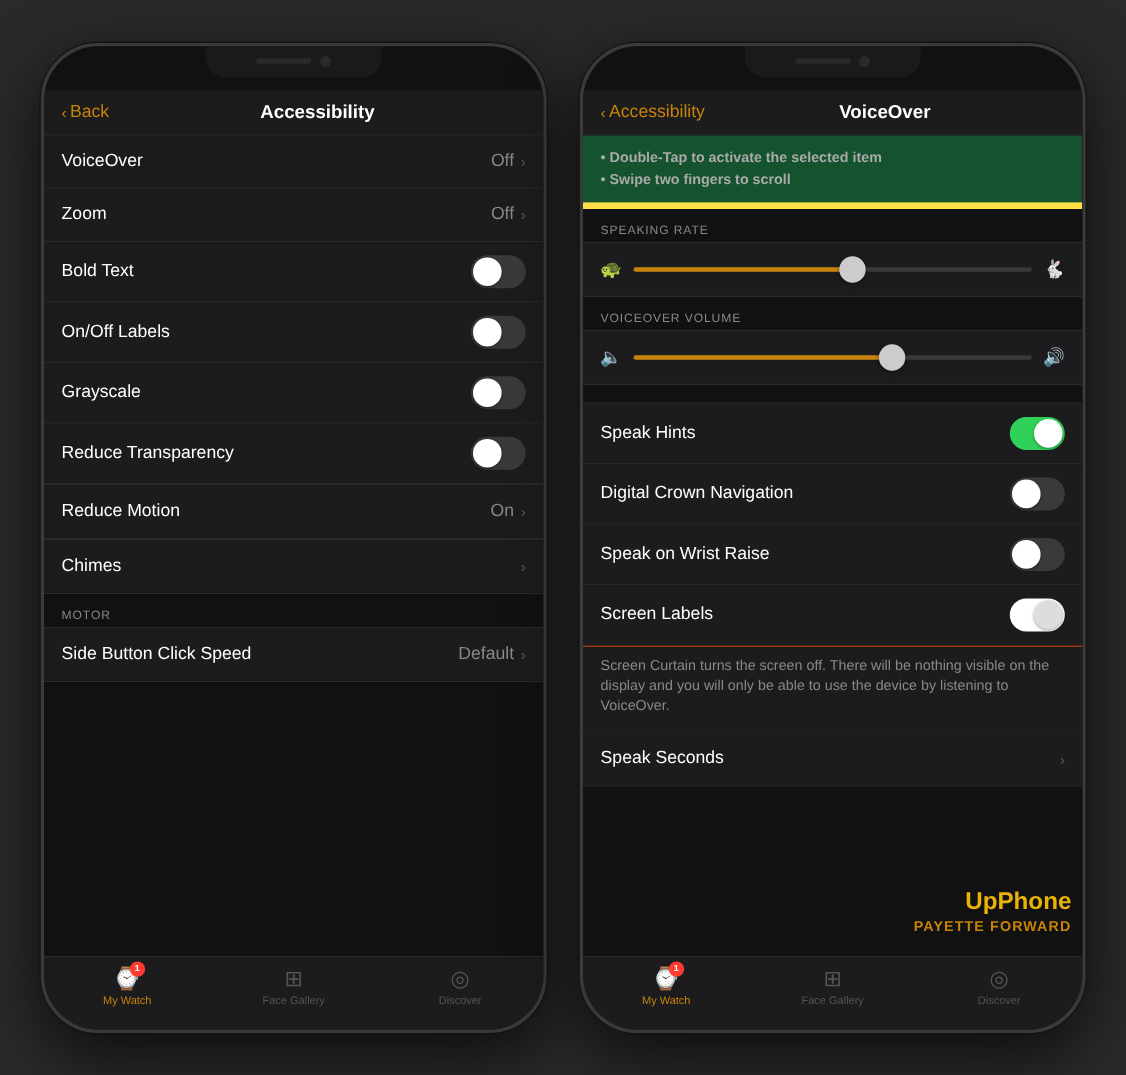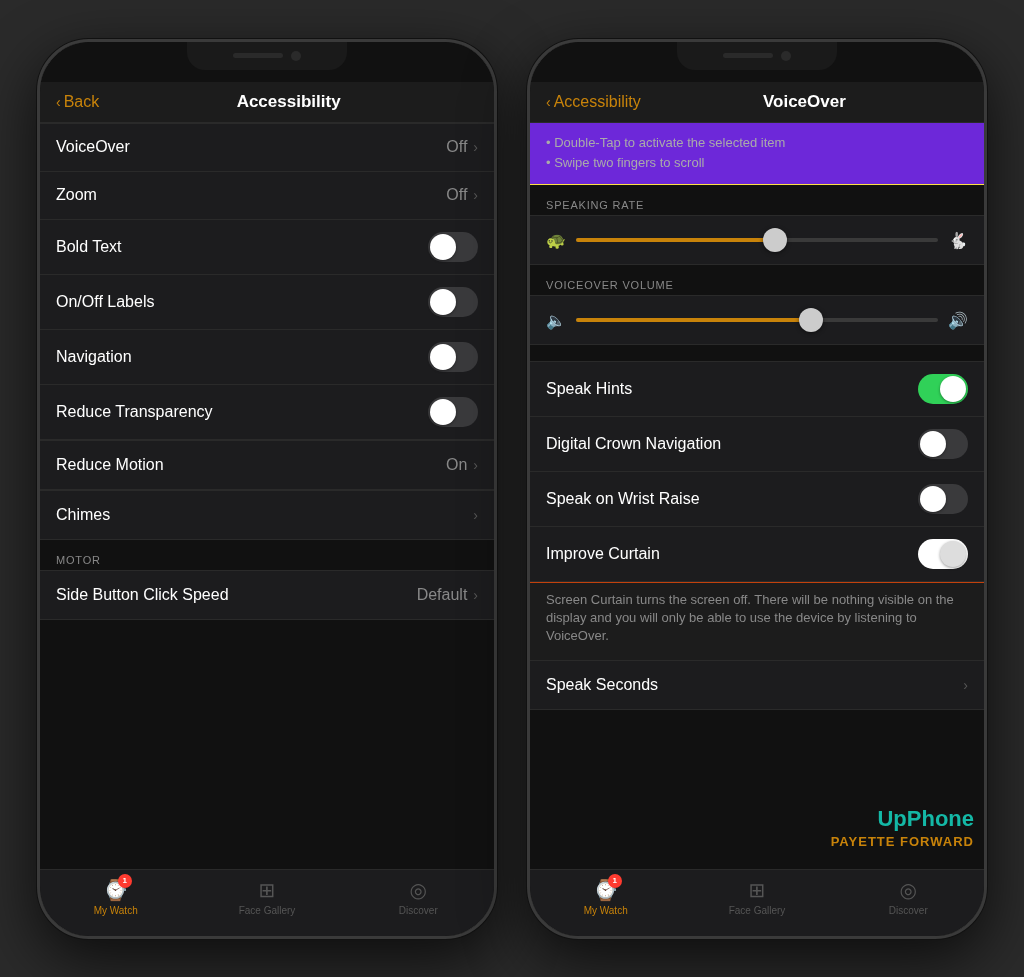--- a/index.html
+++ b/index.html
@@ -271,23 +271,24 @@
     .slider-icon.orange { color: #c8830a; }
     .slider-track-wrap {
       flex: 1;
       position: relative;
       height: 28px;
       display: flex;
       align-items: center;
     }
     
     .info-box {
-      background: #6d28d9;
+      background: #14532d;
       padding: 10px 16px;
-      border-bottom: 1px solid #fde047;
+      border-bottom: 6px solid #fde047;
+      font-weight: bold;
     }
     .info-line {
       color: #aaa;
       font-size: 13px;
       line-height: 1.6;
     }
     
     .section-label {
       color: #888;
       font-size: 11px;
@@ -298,21 +299,21 @@
     }
     
     .watermark {
       position: absolute;
       bottom: 85px;
       right: 10px;
       text-align: right;
       line-height: 1.3;
     }
     .watermark-up {
-      color: #14b8a6;
+      color: #eab308;
       font-size: 22px;
       font-weight: 700;
     }
     .watermark-pf {
       color: #c8830a;
       font-size: 13px;
       font-weight: 600;
       letter-spacing: 1px;
     }
   </style>
@@ -366,21 +367,21 @@
           </div>
 
           <div class="settings-row">
             <span class="row-label">On/Off Labels</span>
             <div class="toggle off">
               <div class="toggle-knob"></div>
             </div>
           </div>
 
           <div class="settings-row">
-            <span class="row-label">Navigation</span>
+            <span class="row-label">Grayscale</span>
             <div class="toggle off">
               <div class="toggle-knob"></div>
             </div>
           </div>
 
           <div class="settings-row">
             <span class="row-label">Reduce Transparency</span>
             <div class="toggle off">
               <div class="toggle-knob"></div>
             </div>
@@ -503,21 +504,21 @@
           </div>
 
           <div class="settings-row">
             <span class="row-label">Speak on Wrist Raise</span>
             <div class="toggle off">
               <div class="toggle-knob"></div>
             </div>
           </div>
 
           <div class="settings-row">
-            <span class="row-label">Improve Curtain</span>
+            <span class="row-label">Screen Labels</span>
             <div class="toggle on-white">
               <div class="toggle-knob"></div>
             </div>
           </div>
         </div>
 
         <div class="description-text" style="background:#1c1c1c; border-top:1px solid #c2410c;">Screen Curtain turns the screen off. There will be nothing visible on the display and you will only be able to use the device by listening to VoiceOver.</div>
 
         <div class="settings-group" style="margin-top:0;">
           <div class="settings-row">

